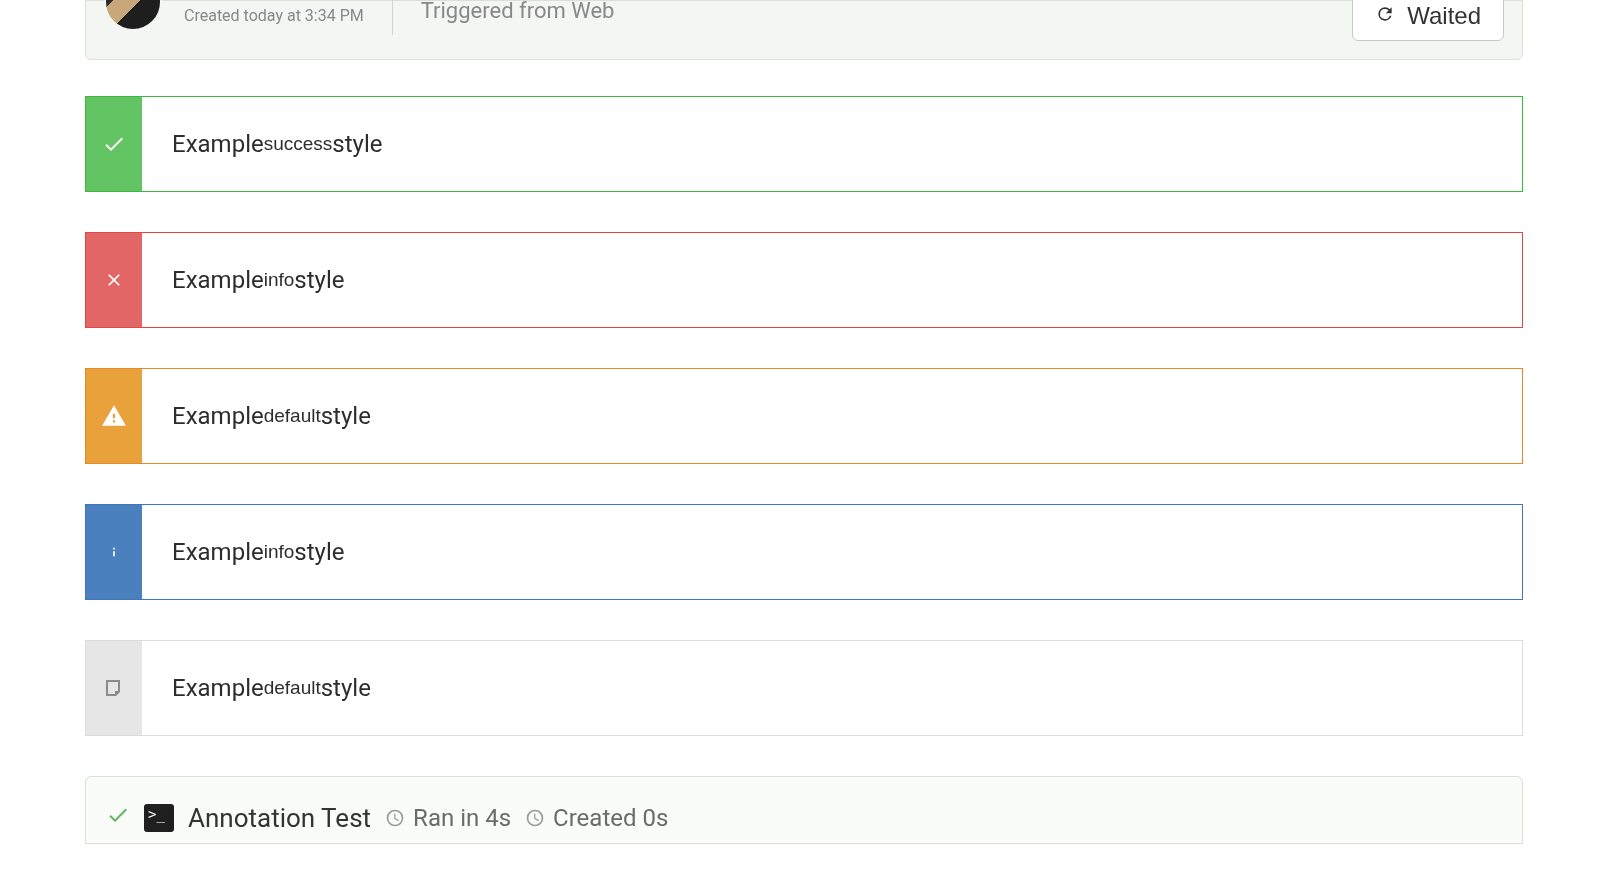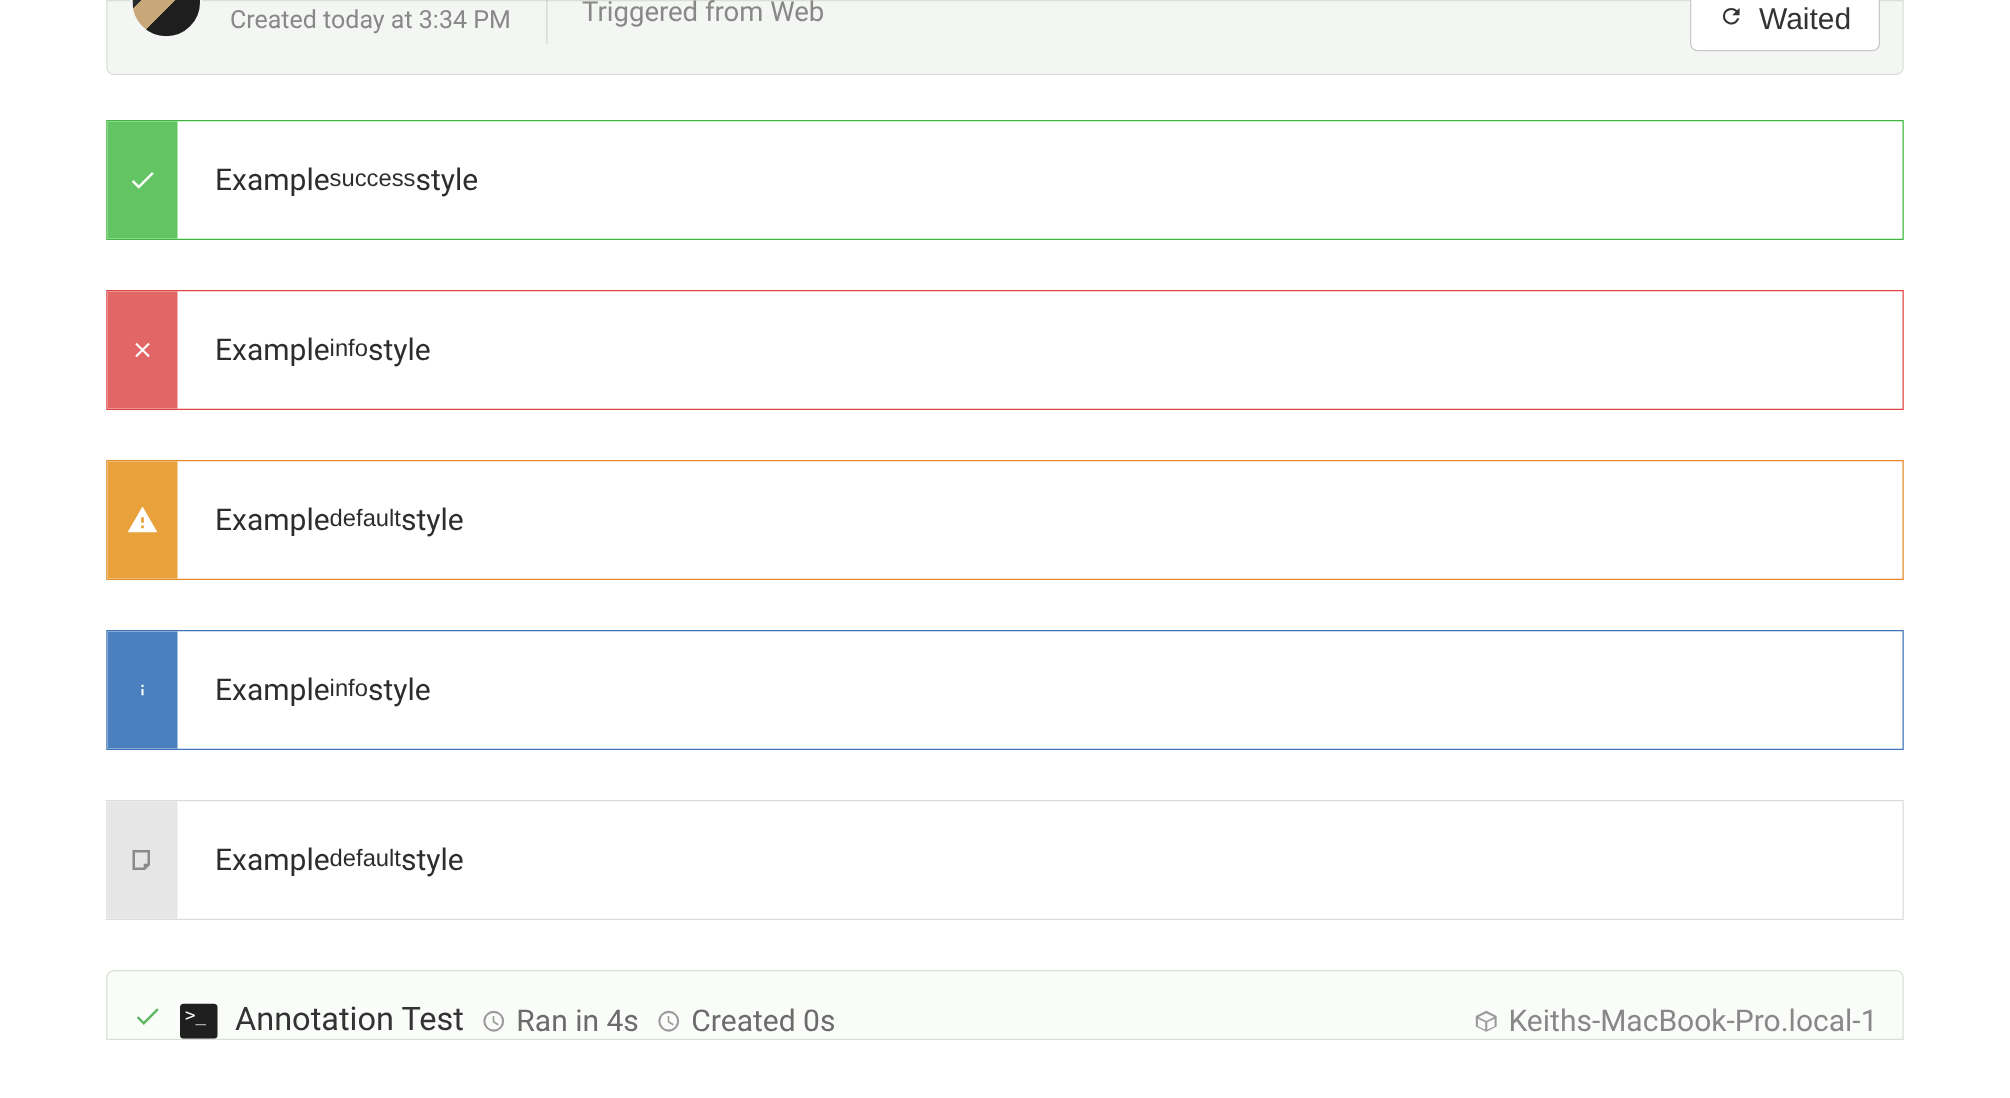--- a/index.html
+++ b/index.html
@@ -39,21 +39,21 @@
     align-items: center;
     gap: 28px;
     flex: 1;
     margin-top: -6px;
   }
   .header-block {
     display: flex;
     flex-direction: column;
     gap: 2px;
   }
-  .header-created { font-size: 20px; color: #888; }
+  .header-created { font-size: 16px; color: #888; }
   .header-divider { width: 1px; height: 46px; background: #d0d6cc; margin-top: -6px;}
   .header-trigger { font-size: 22px; color: #888; margin-top: -10px;}
   .rebuild-btn {
     margin-left: auto;
     background: #fff;
     border: 1px solid #c9c9c9;
     border-radius: 6px;
     padding: 10px 22px;
     font-size: 24px;
     color: #333;
@@ -107,26 +107,26 @@
   .icon-col svg { fill: #fff; }
   .ann-default .icon-col svg { fill: #8a8a8a; }
 
   
   .job-row-wrap {
     border: 1px solid #d9e0d5;
     border-radius: 6px 6px 0 0;
     background: #fafcf9;
     padding: 16px 20px 0 20px;
     display: flex;
-    align-items: flex-end;
+    align-items: center;
     gap: 14px;
     font-size: 24px;
     color: #6b6b6b;
     overflow: hidden;
-    height: 56px;
+    height: 68px;
   }
   .job-check { color: #5fb85f; flex-shrink:0;}
   .job-term {
     width: 30px; height: 28px;
     background: #1f1f1f;
     border-radius: 3px;
     position: relative;
     flex-shrink:0;
   }
   .job-term::before {
@@ -245,21 +245,15 @@
           <path d="M12 2a10 10 0 1 0 0 20 10 10 0 0 0 0-20zm0 18a8 8 0 1 1 0-16 8 8 0 0 1 0 16zm.5-13H11v6l5 3 .8-1.3-4.3-2.6V7z"></path>
         </svg>
       <span>Ran in 4s</span>
     </span>
     <span class="job-meta">
       <svg viewBox="0 0 24 24">
           <path d="M12 2a10 10 0 1 0 0 20 10 10 0 0 0 0-20zm0 18a8 8 0 1 1 0-16 8 8 0 0 1 0 16zm.5-13H11v6l5 3 .8-1.3-4.3-2.6V7z"></path>
         </svg>
       <span>Created 0s</span>
     </span>
-    <span class="job-meta job-agent">
-      <svg viewBox="0 0 24 24">
-          <path d="M12 2 2 7v10l10 5 10-5V7L12 2zm0 2.2 7.5 3.8L12 11.8 4.5 8 12 4.2zM4 9.5l7 3.5v7.2l-7-3.5V9.5zm9 10.7v-7.2l7-3.5v7.2l-7 3.5z"></path>
-        </svg>
-      <span>Keiths-MacBook-Pro.local-1</span>
-    </span>
   </div>
 
 </div>
 
 </body></html>

